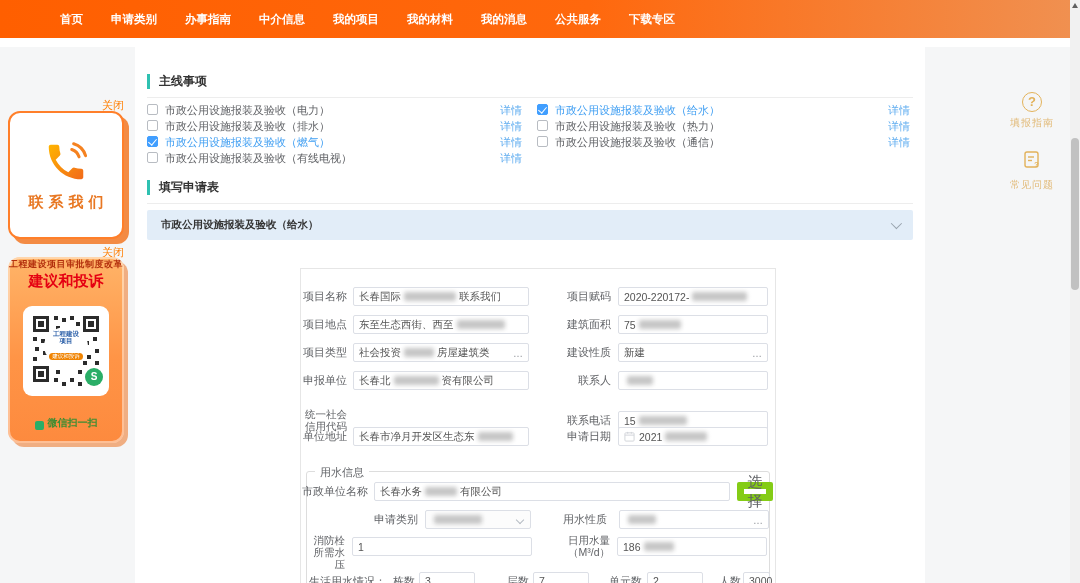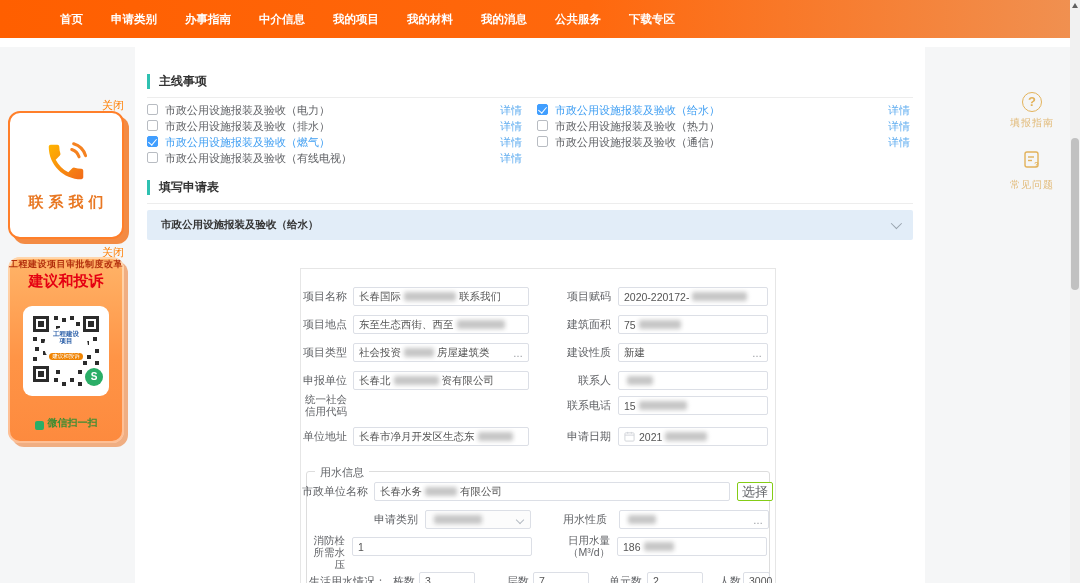--- a/index.html
+++ b/index.html
@@ -58,22 +58,22 @@
   .more-dots { position:absolute; right:5px; top:0; line-height:19px; color:#909399; font-size:10px; }
   .sel-arrow { position:absolute; right:7px; top:6px; width:6px; height:6px; border:solid #b6bcc4;
                border-width:0 1.2px 1.2px 0; transform:rotate(45deg); }
 
   
   .fieldset { position:absolute; left:5px; top:202px; width:464px; height:150px;
               border:1px solid #ddd; border-radius:3px; }
   .legend { position:absolute; left:8px; top:-7px; background:#fff; padding:0 5px;
             font-size:11px; color:#606266; }
   .fsrow { position:absolute; left:0; width:100%; height:19px; }
-  .btn-select { position:absolute; left:430px; top:0; width:36px; height:19px; border:1px solid #84cc16;
-                border-radius:2px; background:#fff; font-size:13px; color:#606266; cursor:pointer;
+  .btn-select { position:absolute; left:430px; top:0; width:36px; height:19px; border:7px solid #84cc16;
+                border-radius:2px; background:#fff; font-size:15px; color:#606266; cursor:pointer;
                 display:flex; align-items:center; justify-content:center; }
   .mini-inp { position:absolute; top:0; height:18px; border:1px solid #dcdfe6; border-radius:2px;
               font-size:10.5px; color:#555; display:flex; align-items:center; padding:0 5px; background:#fff; }
   .dlab { position:absolute; top:0; line-height:18px; font-size:11px; color:#606266; white-space:nowrap; }
 
   
   .cal-icon { margin-right:4px; flex:none; opacity:.55; }
 
   
   .close-link { position:absolute; left:8px; width:116px; text-align:right; font-size:11px;
@@ -247,21 +247,21 @@
         <span>长春北</span>
         <span class="redact" style="width:45px"></span>
         <span>资有限公司</span>
       </span>
       <span class="flab labR">联系人</span>
       <span class="inp inpR">
         <span class="redact" style="width:26px"></span>
       </span>
     </div>
 
-    <div class="frow" style="top:127px">
+    <div class="frow" style="top:142px">
       <span class="flab2 labL">
         <span>统一社会</span><br>
         <span>信用代码</span>
       </span>
       <span class="flab labR">联系电话</span>
       <span class="inp inpR">
         <span>15</span>
         <span class="redact" style="width:48px"></span>
       </span>
     </div>

